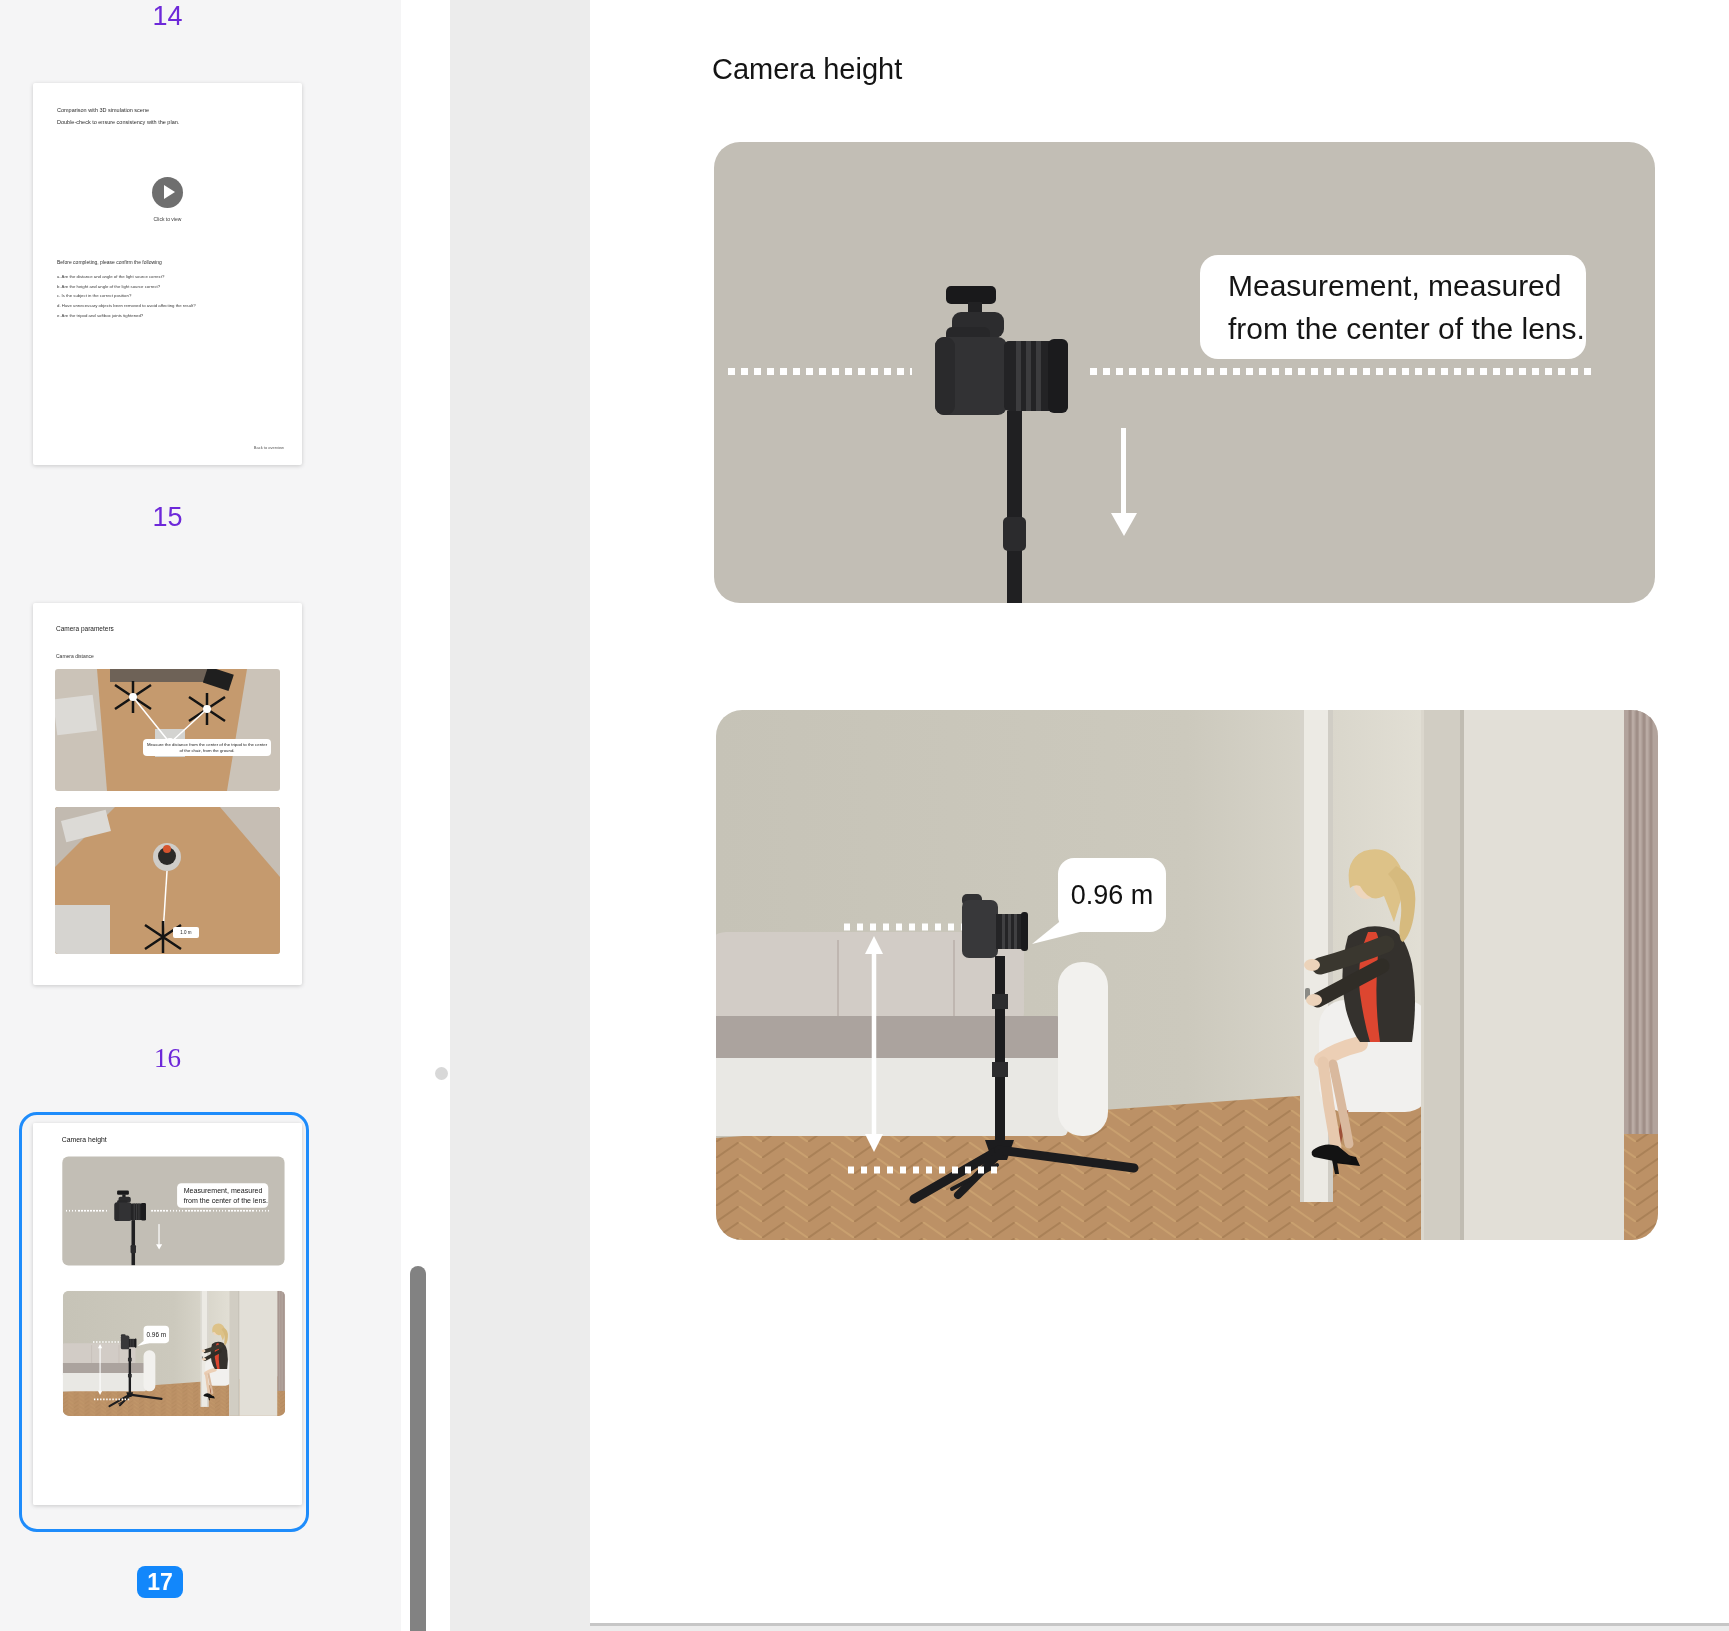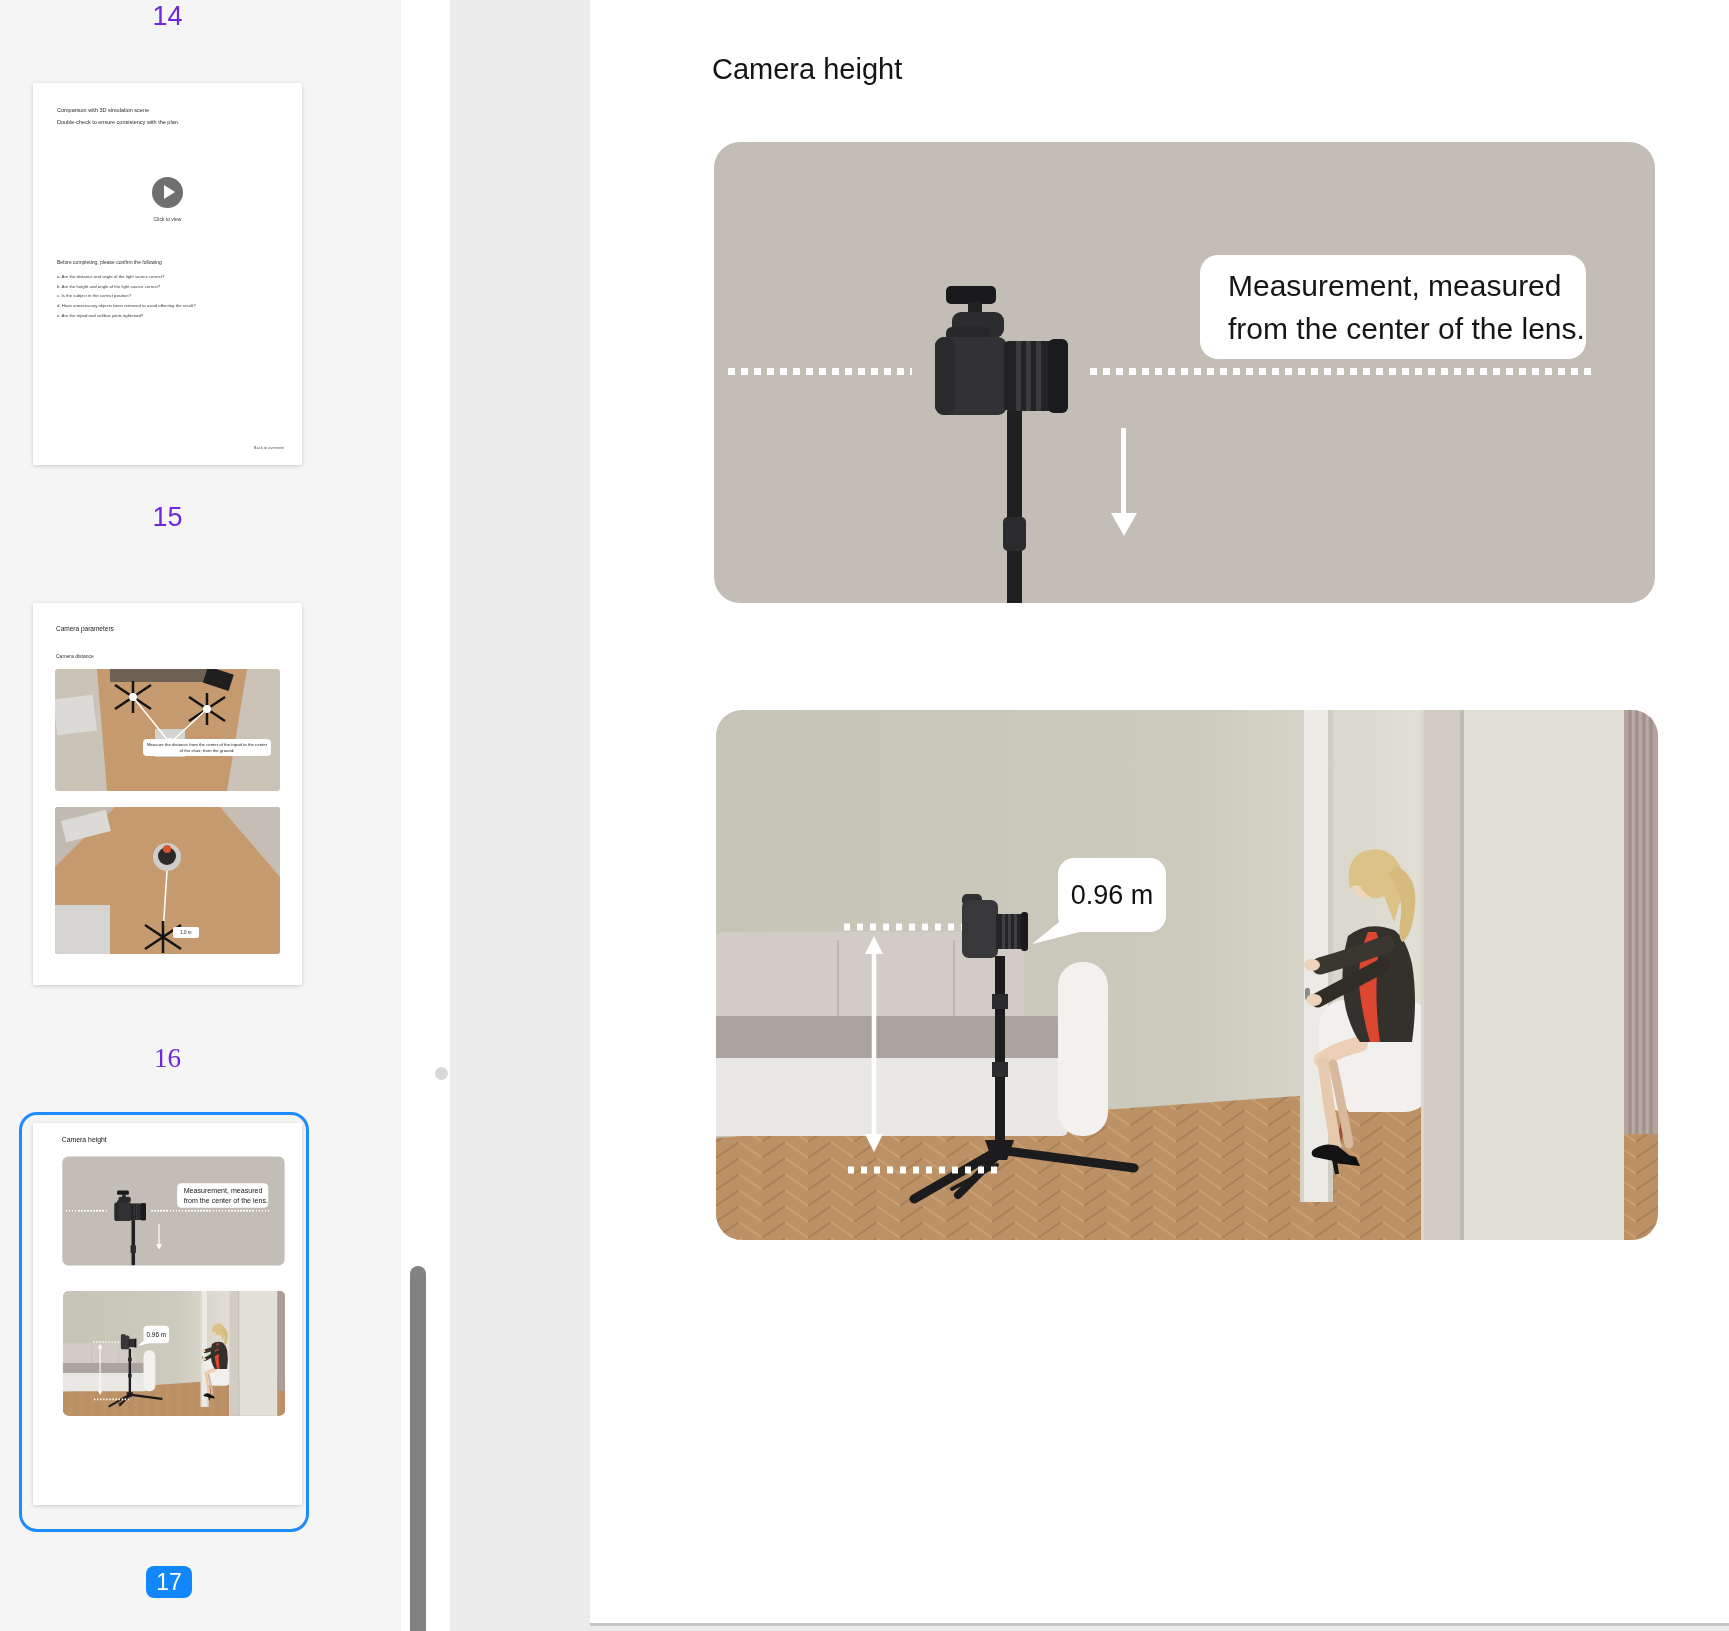--- a/index.html
+++ b/index.html
@@ -5,22 +5,22 @@
   html,body{margin:0;padding:0;background:#ececec;font-family:"Liberation Sans",sans-serif;}
   .stage{position:relative;width:1729px;height:1631px;overflow:hidden;background:#ececec;}
   .abs{position:absolute;}
 
   
   .sidebar{left:0;top:0;width:401px;height:1631px;background:#f5f5f6;border-right:1px solid #ebebeb;}
   .page-num{left:33px;width:269px;text-align:center;font-size:27px;color:#6d28d9;}
   .thumb{left:33px;width:269px;height:382px;background:#fff;border-radius:2px;
          box-shadow:0 1px 4px rgba(0,0,0,.18);overflow:hidden;}
   .sel-border{left:19px;top:1112px;width:284px;height:414px;border:3px solid #1e8cfb;border-radius:18px;}
-  .badge{left:146px;top:1566px;width:46px;height:32px;background:#1287fb;border-radius:8px;
-         color:#fff;font-size:23px;font-weight:normal;text-align:center;line-height:32px;}
+  .badge{left:137px;top:1566px;width:46px;height:32px;background:#1287fb;border-radius:8px;
+         color:#fff;font-size:23px;font-weight:bold;text-align:center;line-height:32px;}
 
   
   .t15-line1{left:24px;top:24px;font-size:5.5px;color:#2c2c2c;white-space:nowrap;}
   .t15-line2{left:24px;top:36px;font-size:5.5px;color:#2c2c2c;white-space:nowrap;}
   .t15-play{left:119px;top:94px;width:31px;height:31px;border-radius:50%;background:#6f6f6f;}
   .t15-play::after{content:'';position:absolute;left:12px;top:8px;border-top:7px solid transparent;
     border-bottom:7px solid transparent;border-left:11px solid #fff;}
   .t15-caption{left:0;top:133px;width:269px;text-align:center;font-size:5px;color:#3a3a3a;}
   .t15-heading{left:24px;top:176px;font-size:5px;color:#2e2e2e;white-space:nowrap;}
   .t15-item{left:24px;font-size:4.3px;color:#3a3a3a;white-space:nowrap;}

